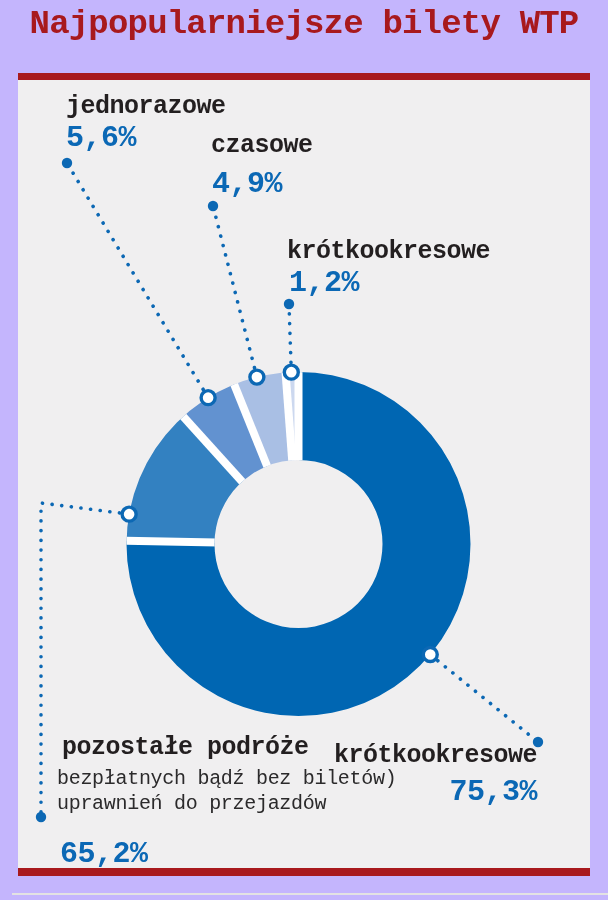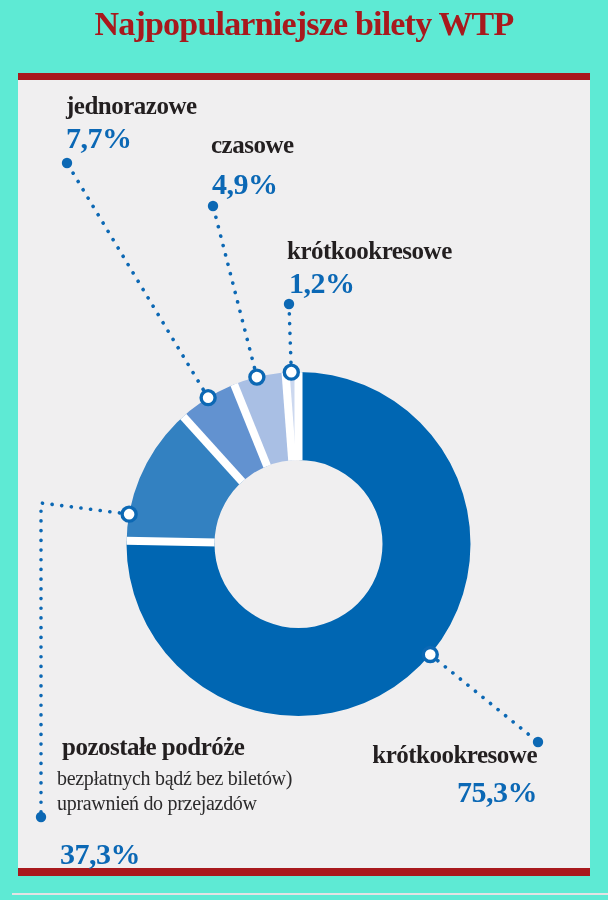--- a/index.html
+++ b/index.html
@@ -1,21 +1,21 @@
 <!DOCTYPE html>
 <html><head>
 <meta charset="utf-8">
 <style>
   html, body { margin: 0; padding: 0; background: #ffffff; }
   .canvas {
     position: relative;
     width: 608px;
     height: 900px;
-    background: #5eead4;
-    font-family: Liberation Serif, serif;
+    background: #c4b5fd;
+    font-family: Liberation Mono, monospace;
     overflow: hidden;
   }
   .title {
     position: absolute;
     top: 5px; left: 0; width: 608px;
     text-align: center;
     font-size: 34px;
     font-weight: bold;
     letter-spacing: -0.8px;
     color: #a8191d;
@@ -125,31 +125,31 @@
       <g>
         <circle cx="430.2596442164642" cy="654.5594688660848" r="7" fill="#ffffff" stroke="#0c68b4" stroke-width="3.4"></circle>
         <circle cx="129.1130664819002" cy="514.1325134412881" r="7" fill="#ffffff" stroke="#0c68b4" stroke-width="3.4"></circle>
         <circle cx="208.11887601556998" cy="397.6604891790631" r="7" fill="#ffffff" stroke="#0c68b4" stroke-width="3.4"></circle>
         <circle cx="256.88943395685715" cy="377.10913508052863" r="7" fill="#ffffff" stroke="#0c68b4" stroke-width="3.4"></circle>
         <circle cx="291.2973875585778" cy="372.1508732229963" r="7" fill="#ffffff" stroke="#0c68b4" stroke-width="3.4"></circle>
       </g>
     </svg>
 
   <div class="cat-label lbl-jednorazowe">jednorazowe</div>
-  <div class="cat-value val-jednorazowe">7,7%</div>
+  <div class="cat-value val-jednorazowe">5,6%</div>
 
   <div class="cat-label lbl-czasowe">czasowe</div>
   <div class="cat-value val-czasowe">4,9%</div>
 
   <div class="cat-label lbl-krotkookresowe">krótkookresowe</div>
   <div class="cat-value val-krotkookresowe">1,2%</div>
 
   <div class="cat-label lbl-pozostale">pozostałe podróże</div>
   <div class="cat-note note-pozostale">
     <div>bezpłatnych bądź bez biletów)</div>
     <div>uprawnień do przejazdów</div>
   </div>
-  <div class="cat-value val-pozostale">37,3%</div>
+  <div class="cat-value val-pozostale">65,2%</div>
 
   <div class="cat-label lbl-dlugookresowe">krótkookresowe</div>
   <div class="cat-value val-dlugookresowe">75,3%</div>
 
 </div>
 
 </body></html>

